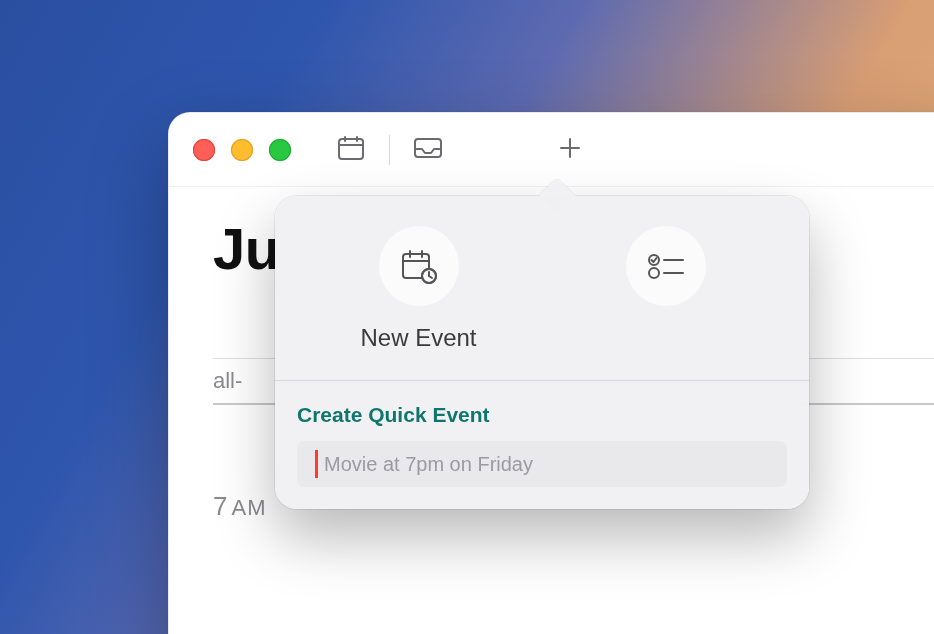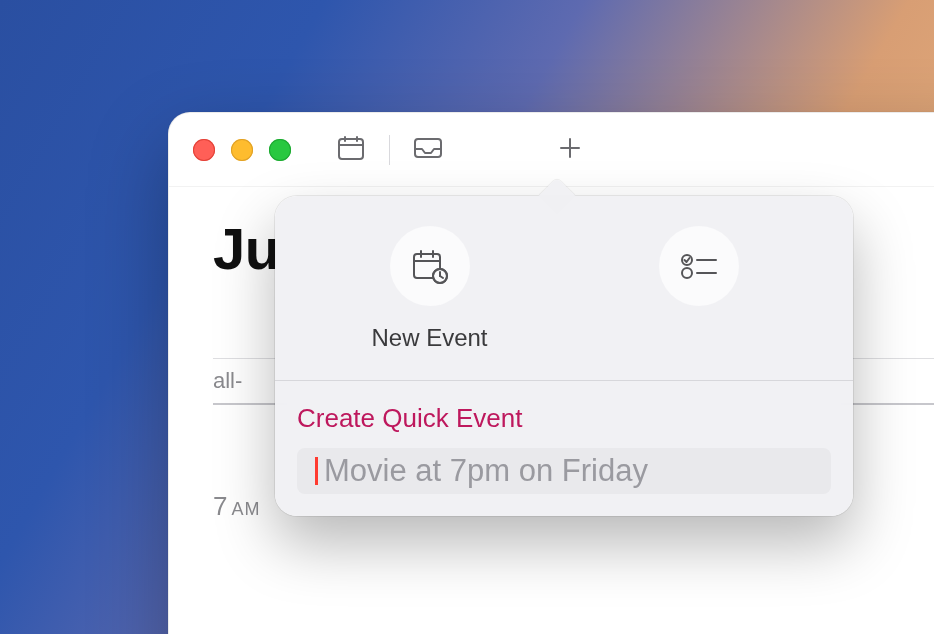--- a/index.html
+++ b/index.html
@@ -76,27 +76,27 @@
   .allday-label { }
 
   
   .hour-row {
     margin-top: 86px;
     display: flex; align-items: baseline;
     color: #8a8a8e;
     font-size: 22px;
   }
   .hour-num { font-size: 26px; font-weight: 400; color: #8a8a8e; margin-right: 4px; }
-  .hour-ampm { font-size: 18px; letter-spacing: 1px; }
+  .hour-ampm { font-size: 22px; letter-spacing: 1px; }
 
   
   .popover {
     position: absolute;
     left: 275px; top: 196px;
-    width: 578px;
+    width: 534px;
     border-radius: 22px;
     background: rgba(240,240,243,0.95);
     backdrop-filter: blur(20px);
     box-shadow: 0 28px 60px rgba(0,0,0,0.28), 0 0 0 1px rgba(0,0,0,0.08);
     padding-bottom: 22px;
   }
   .popover::before {
     content: "";
     position: absolute;
     top: -13px; left: 269px;
@@ -123,40 +123,41 @@
     background: #fbfbfc;
     display: flex; align-items: center; justify-content: center;
     color: #555558;
   }
   .choice-label {
     font-size: 24px;
     color: #3a3a3c;
   }
   .pop-bottom { padding: 22px 22px 0 22px; }
   .quick-title {
-    font-size: 26px;
-    color: #be185d;
+    font-size: 21px;
+    color: #0f766e;
     margin-bottom: 14px;
+    font-weight: bold;
   }
   .quick-field {
     position: relative;
     height: 46px;
     border-radius: 8px;
     background: #e9e9ec;
     display: flex; align-items: center;
     padding: 0 14px 0 18px;
   }
   .quick-cursor {
     width: 3px; height: 28px; background: #ff3b30;
     margin-right: 6px;
   }
   .quick-input {
     flex: 1;
     border: none; outline: none; background: transparent;
-    font-size: 31px;
+    font-size: 20px;
     color: #be185d;
   }
   .quick-input::placeholder { color: #9a9aa0; }
 
 </style>
 </head>
 <body>
 
 <div class="window">
 

